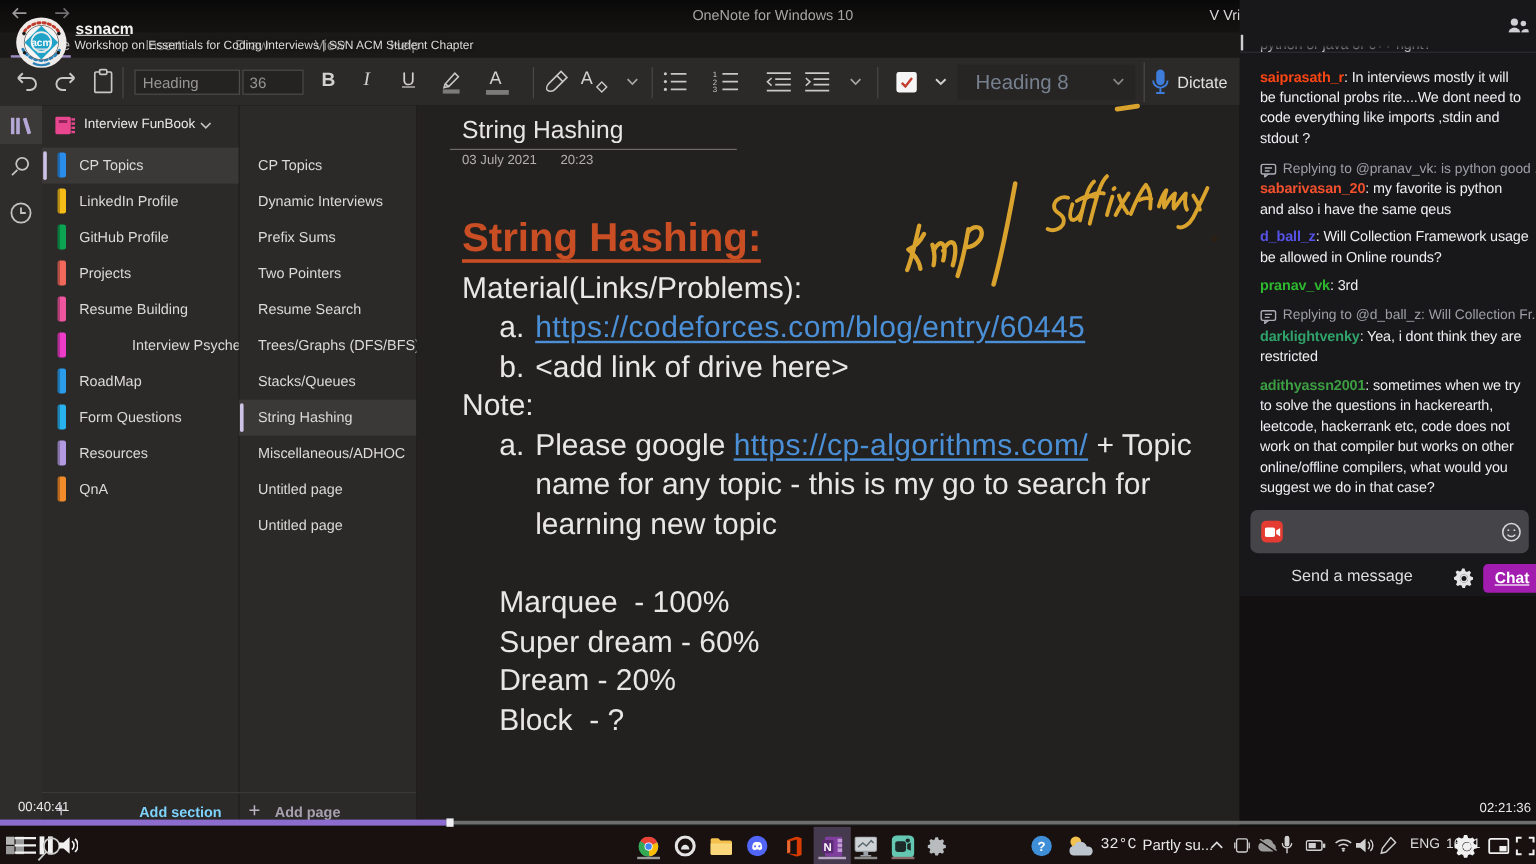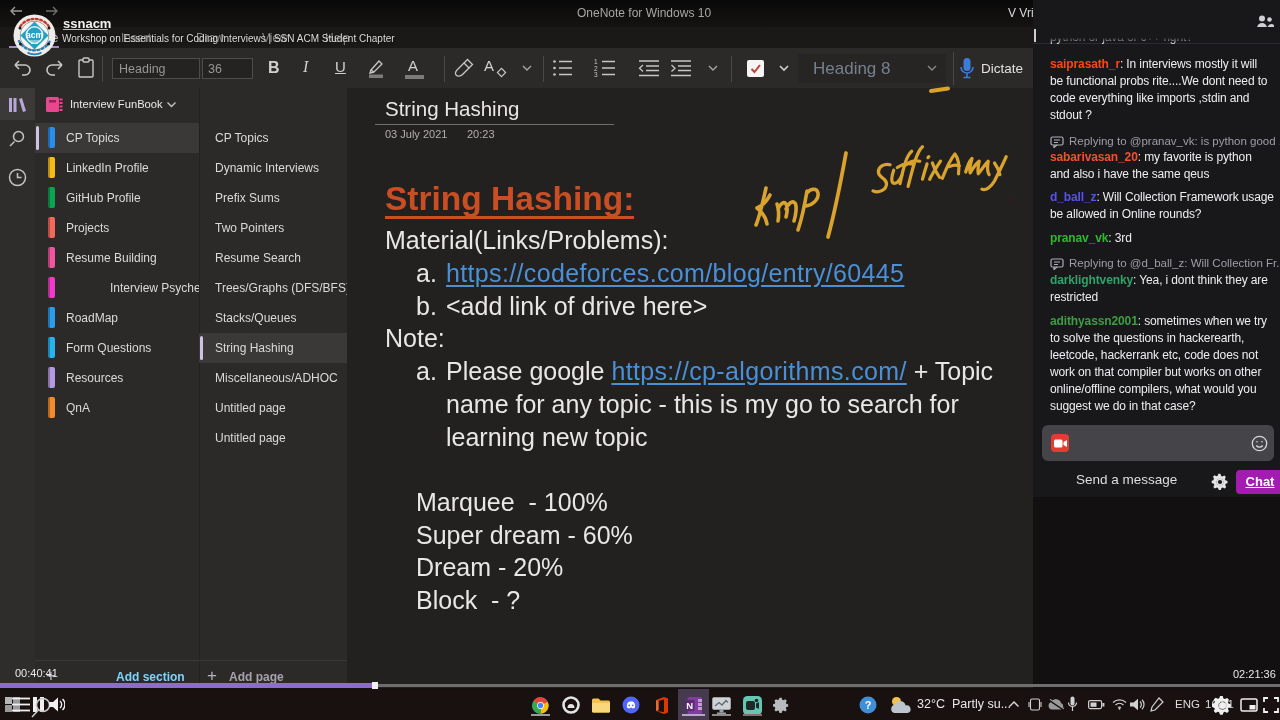--- a/index.html
+++ b/index.html
@@ -381,21 +381,21 @@
 
     <svg class="abs" style="left:859px;top:696px;" width="18" height="18" viewBox="0 0 18 18">
       <circle cx="9" cy="9" r="8.5" fill="#3f8fd8"></circle>
       <text x="9" y="13" font-size="11" font-weight="bold" fill="#fff" text-anchor="middle" font-family="Liberation Sans">?</text>
     </svg>
 
     <svg class="abs" style="left:890px;top:696px;" width="22" height="18" viewBox="0 0 22 18">
       <circle cx="6.5" cy="5.5" r="4.5" fill="#f2c14e"></circle>
       <path d="M4.5 17 a4.2 4.2 0 0 1 0.8 -8.3 a5.5 5.5 0 0 1 10.4 0.8 a3.8 3.8 0 0 1 2 7.5 Z" fill="#bcc5ce"></path>
     </svg>
-    <div class="abs" style="left:917px;top:697px;font-size:12.5px;color:#e8e8e8;">32°C</div>
+    <div class="abs" style="left:917px;top:697px;font-size:12.5px;color:#e8e8e8;font-family:Liberation Mono, monospace;">32°C</div>
     <div class="abs" style="left:952px;top:697px;font-size:12.5px;color:#e8e8e8;">Partly su...</div>
     <svg class="abs" style="left:1008px;top:700px;" width="12" height="8" viewBox="0 0 12 8" fill="none" stroke="#dcdcdc" stroke-width="1.4">
         <path d="M1.5 6.5 L6 2 l4.5 4.5"></path>
       </svg>
 
     <svg class="abs" style="left:1028px;top:698px;" width="14" height="13" viewBox="0 0 14 13" fill="none" stroke="#d0d0d0" stroke-width="1.1">
       <rect x="2.5" y="1" width="9" height="11" rx="1.5"></rect>
         <path d="M1 4 v5 M13 4 v5"></path>
     </svg>
     <svg class="abs" style="left:1048px;top:699px;" width="16" height="11" viewBox="0 0 16 11" fill="#9a9a9a">

